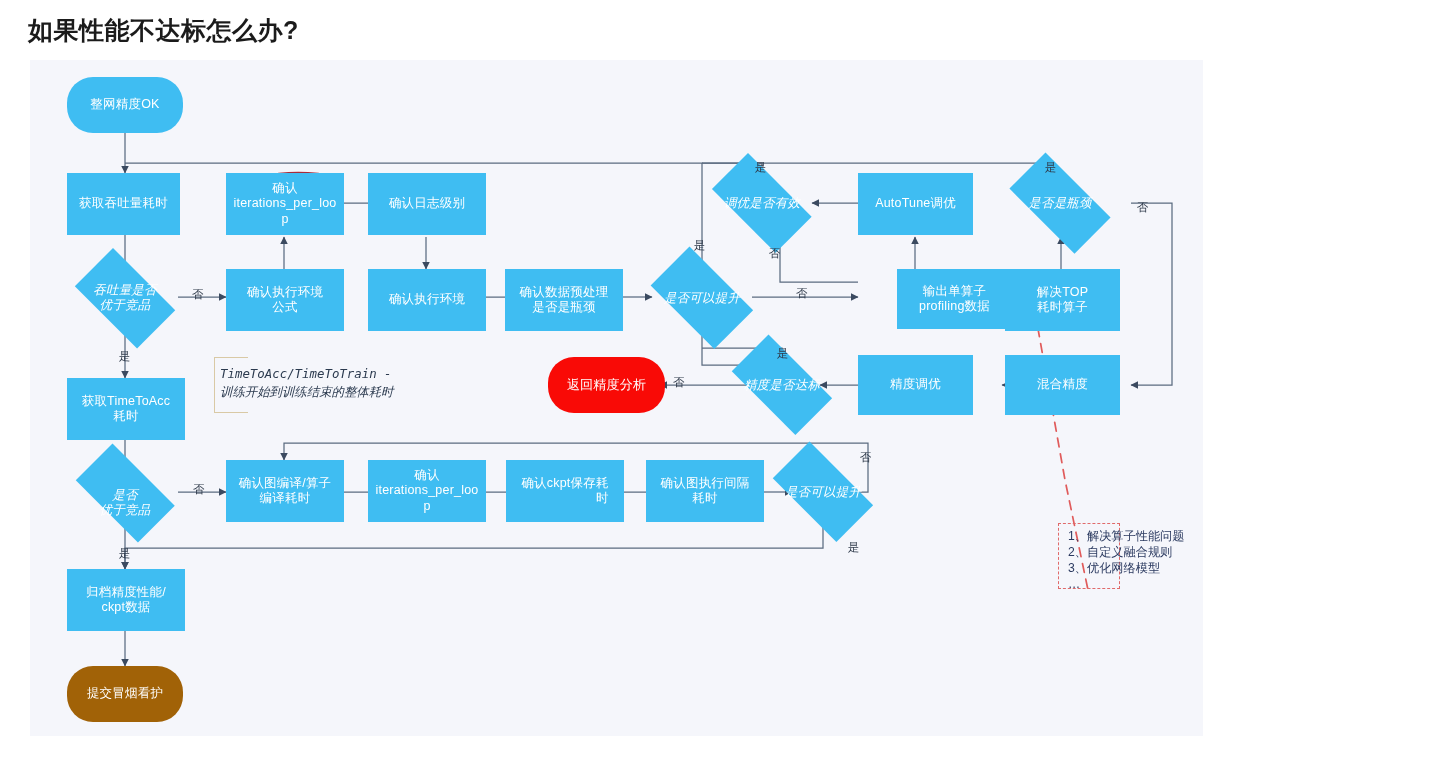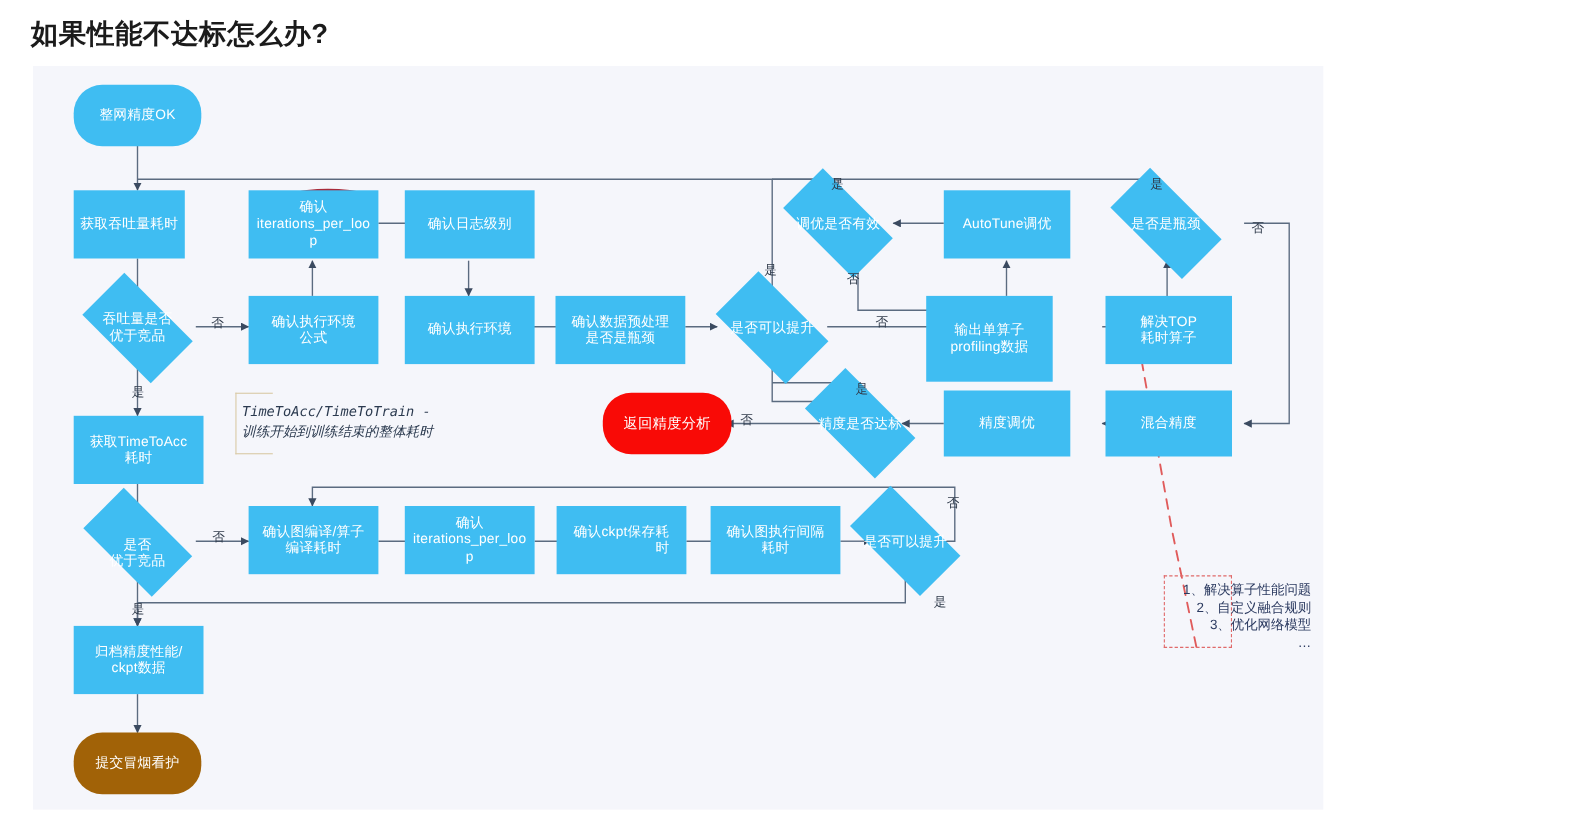--- a/index.html
+++ b/index.html
@@ -51,20 +51,21 @@
     padding: 2px 4px;
     z-index: 3;
   }
   .rect   { background: #3fbdf2; }
   .round  { background: #3fbdf2; border-radius: 26px; }
   .round-green { background: #a16207; border-radius: 26px; }
   .round-red   { background: #f90a06; border-radius: 26px; }
   .diamond {
     background: transparent;
     color: #ffffff;
+    font-style: italic;
   }
   .diamond > .dlabel {
     position: relative;
     z-index: 2;
     line-height: 1.2;
   }
   .diamond::before {
     content: "";
     position: absolute;
     left: 50%; top: 50%;
@@ -110,21 +111,20 @@
     background: transparent;
   }
   .note-text {
     position: absolute;
     z-index: 5;
     font-size: 12.2px;
     color: #2b3a60;
     line-height: 1.32;
     white-space: pre-line;
     width: 124px;
-    text-align: right;
   }
 </style>
 </head>
 <body>
 
 <div id="slide">
 
   <div id="page-title">如果性能不达标怎么办?</div>
 
   <div id="diagram-panel">
@@ -221,21 +221,21 @@
 
       <g fill="none" stroke="#e05b5b" stroke-width="1.7" stroke-dasharray="9 7" stroke-linecap="round">
         <path d="M1005,252 L1035,420 L1058,530"></path>
       </g>
     </svg>
 
     <div class="node round" style="left:37px;top:17px;width:116px;height:56px;">
       <span>整网精度OK</span>
     </div>
 
-    <div class="node rect" style="left:37px;top:113px;width:101px;height:62px;text-align:center;">
+    <div class="node rect" style="left:37px;top:113px;width:113px;height:62px;text-align:center;">
       <span>获取吞吐量耗时</span>
     </div>
 
     <div class="node rect" style="left:196px;top:113px;width:118px;height:62px;">
       <span style="white-space:pre-line;word-break:break-all;">确认
 iterations_per_loop</span>
     </div>
 
     <div class="node rect" style="left:338px;top:113px;width:118px;height:62px;">
       <span>确认日志级别</span>
@@ -269,21 +269,21 @@
     </div>
 
     <div class="node rect" style="left:828px;top:113px;width:115px;height:62px;">
       <span>AutoTune调优</span>
     </div>
 
     <div class="node diamond" style="left:965px;top:107px;width:130px;height:72px;">
       <span class="dlabel">是否是瓶颈</span>
     </div>
 
-    <div class="node rect" style="left:812px;top:209px;width:115px;height:78px;justify-content:center;">
+    <div class="node rect" style="left:867px;top:209px;width:115px;height:60px;justify-content:center;">
       <span style="white-space:pre-line;">输出单算子
 profiling数据</span>
     </div>
 
     <div class="node rect" style="left:975px;top:209px;width:115px;height:62px;">
       <span style="white-space:pre-line;">解决TOP
 耗时算子</span>
     </div>
 
     <div class="node rect" style="left:37px;top:318px;width:118px;height:62px;">

